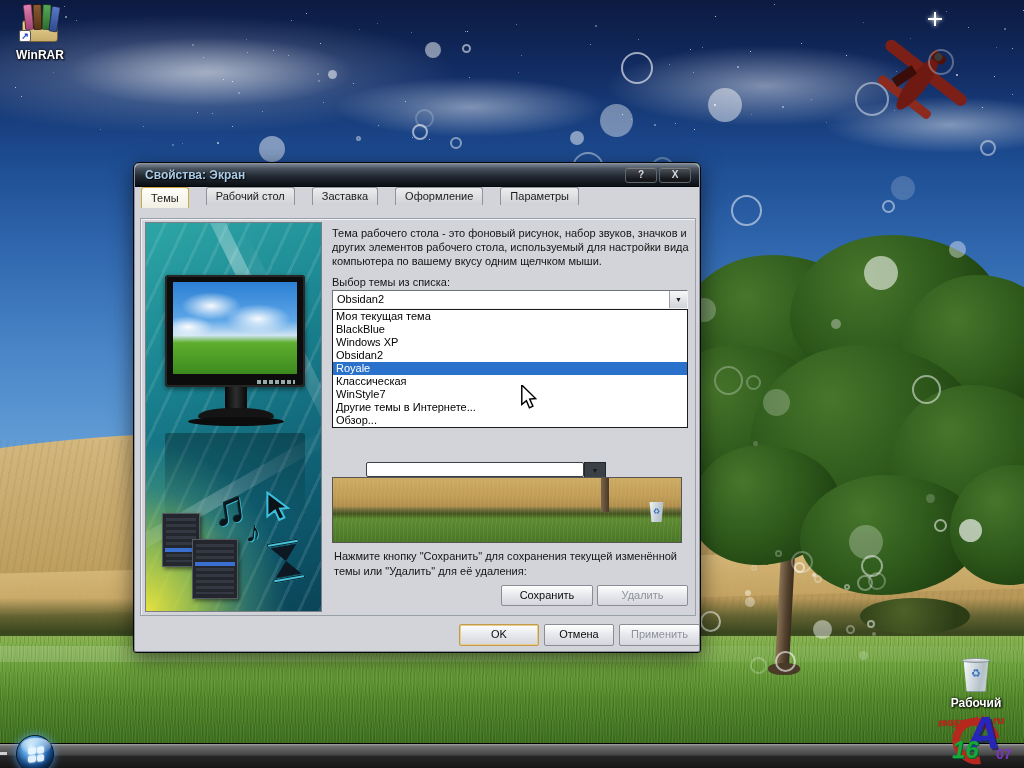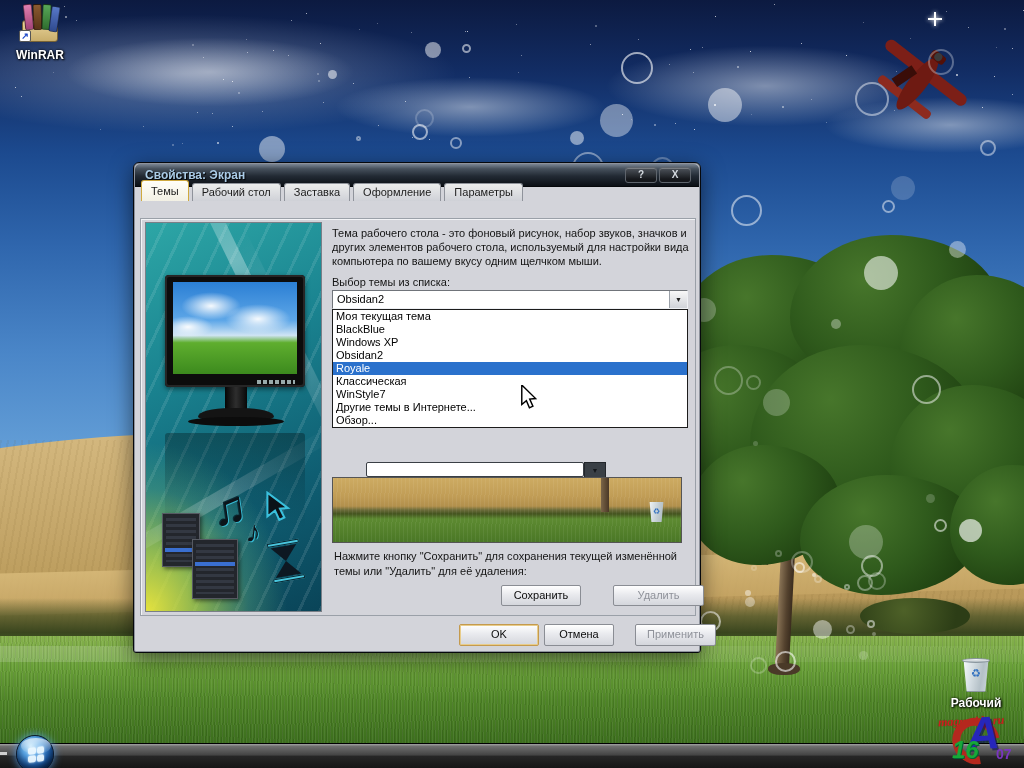--- a/index.html
+++ b/index.html
@@ -94,21 +94,21 @@
     background:linear-gradient(180deg,#7a8593 0%,#46505c 22%,#222a34 55%,#0b0f15 100%);
     border-bottom:1px solid #05070a; }
   .title-text { position:absolute; left:10px; top:4px; font-size:12px; font-weight:bold; color:#aacbe6;
     text-shadow:1px 1px 1px #000; }
   .tb-btn { position:absolute; top:3px; width:32px; height:16px; border-radius:3px;
     background:linear-gradient(180deg,#4e545c,#16181c 80%); border:1px solid #5e646c;
     color:#d4d9df; font-size:10px; font-weight:bold; text-align:center; line-height:14px;
     box-shadow:inset 0 1px 0 rgba(255,255,255,.25); }
   .tb-help { right:42px; } .tb-close { right:8px; }
 
-  .tab-strip { position:absolute; left:7px; top:17px; height:21px; display:flex; gap:3px; align-items:flex-end; }
+  .tab-strip { position:absolute; left:7px; top:24px; height:21px; display:flex; gap:17px; }
   .tab { padding:0 9px; height:18px; line-height:17px; font-size:11px; color:#1c1c1c;
     background:linear-gradient(180deg,#eceded,#cfd1d7); border:1px solid #8f939b; border-bottom:none;
     border-radius:3px 3px 0 0; }
   .tab.active { height:21px; line-height:20px; background:linear-gradient(180deg,#fffef8,#f2f0e4);
     border:1px solid #cfa93f; border-bottom:none; position:relative; z-index:3; }
 
   .tab-page { position:absolute; left:6px; top:55px; width:556px; height:398px;
     background:#d3d4da; border:1px solid #9aa0a8; box-shadow:inset 1px 1px 0 #f2f3f6; }
 
   .preview-panel { position:absolute; left:4px; top:3px; width:177px; height:390px;
@@ -173,23 +173,23 @@
       repeating-linear-gradient(92deg, rgba(255,255,255,.06) 0 1px, transparent 1px 4px),
       linear-gradient(180deg,#cdab62 0%,#c19d56 28%,#b2904c 44%,#6b6b3a 50%,#44541f 56%,#5d8a31 64%,#55822c 80%,#4a7726 100%); }
   .sp-trunk { position:absolute; left:268px; top:0; width:8px; height:34px; background:linear-gradient(90deg,#7a6548,#4a3826); }
   .sp-bin { position:absolute; left:316px; top:24px; width:15px; height:20px;
     clip-path:polygon(4% 0,96% 0,84% 100%,16% 100%);
     background:linear-gradient(100deg,#f0f5f8,#c0cbd1 60%,#aab6bd); font-size:8px; color:#2f6fc0; text-align:center; line-height:20px; }
 
   .instr { position:absolute; left:193px; top:330px; width:358px; line-height:15px; color:#141414; }
   .btn { position:absolute; height:21px; background:linear-gradient(180deg,#ffffff,#e9eaee 45%,#d4d6dc);
     border:1px solid #8a8d94; border-radius:2px; font-size:11px; color:#0c0c0c; text-align:center; line-height:19px; }
-  .btn.disabled { color:#8f929a;margin-left:16px; }
+  .btn.disabled { color:#8f929a; }
   .btn.default { border:1px solid #c49a4e; box-shadow:inset 0 0 0 1px #e8cc8a; }
-  .btn-save { left:360px; top:366px; width:80px; }
+  .btn-save { left:360px; top:366px; width:92px; }
   .btn-delete { left:456px; top:366px; width:91px; }
   .btn-ok { left:325px; top:461px; width:80px; height:22px; }
   .btn-cancel { left:410px; top:461px; width:70px; height:22px; }
   .btn-apply { left:485px; top:461px; width:81px; height:22px; }
 
   
   .taskbar { position:absolute; left:0; top:743px; width:1024px; height:25px; z-index:50;
     background:linear-gradient(180deg,#a2a2a2 0%,#6e6e6e 10%,#454545 45%,#262626 52%,#161616 100%);
     border-top:1px solid #000; }
   .tb-notch { position:absolute; left:0; top:8px; width:7px; height:3px; background:#cfcfcf; }

